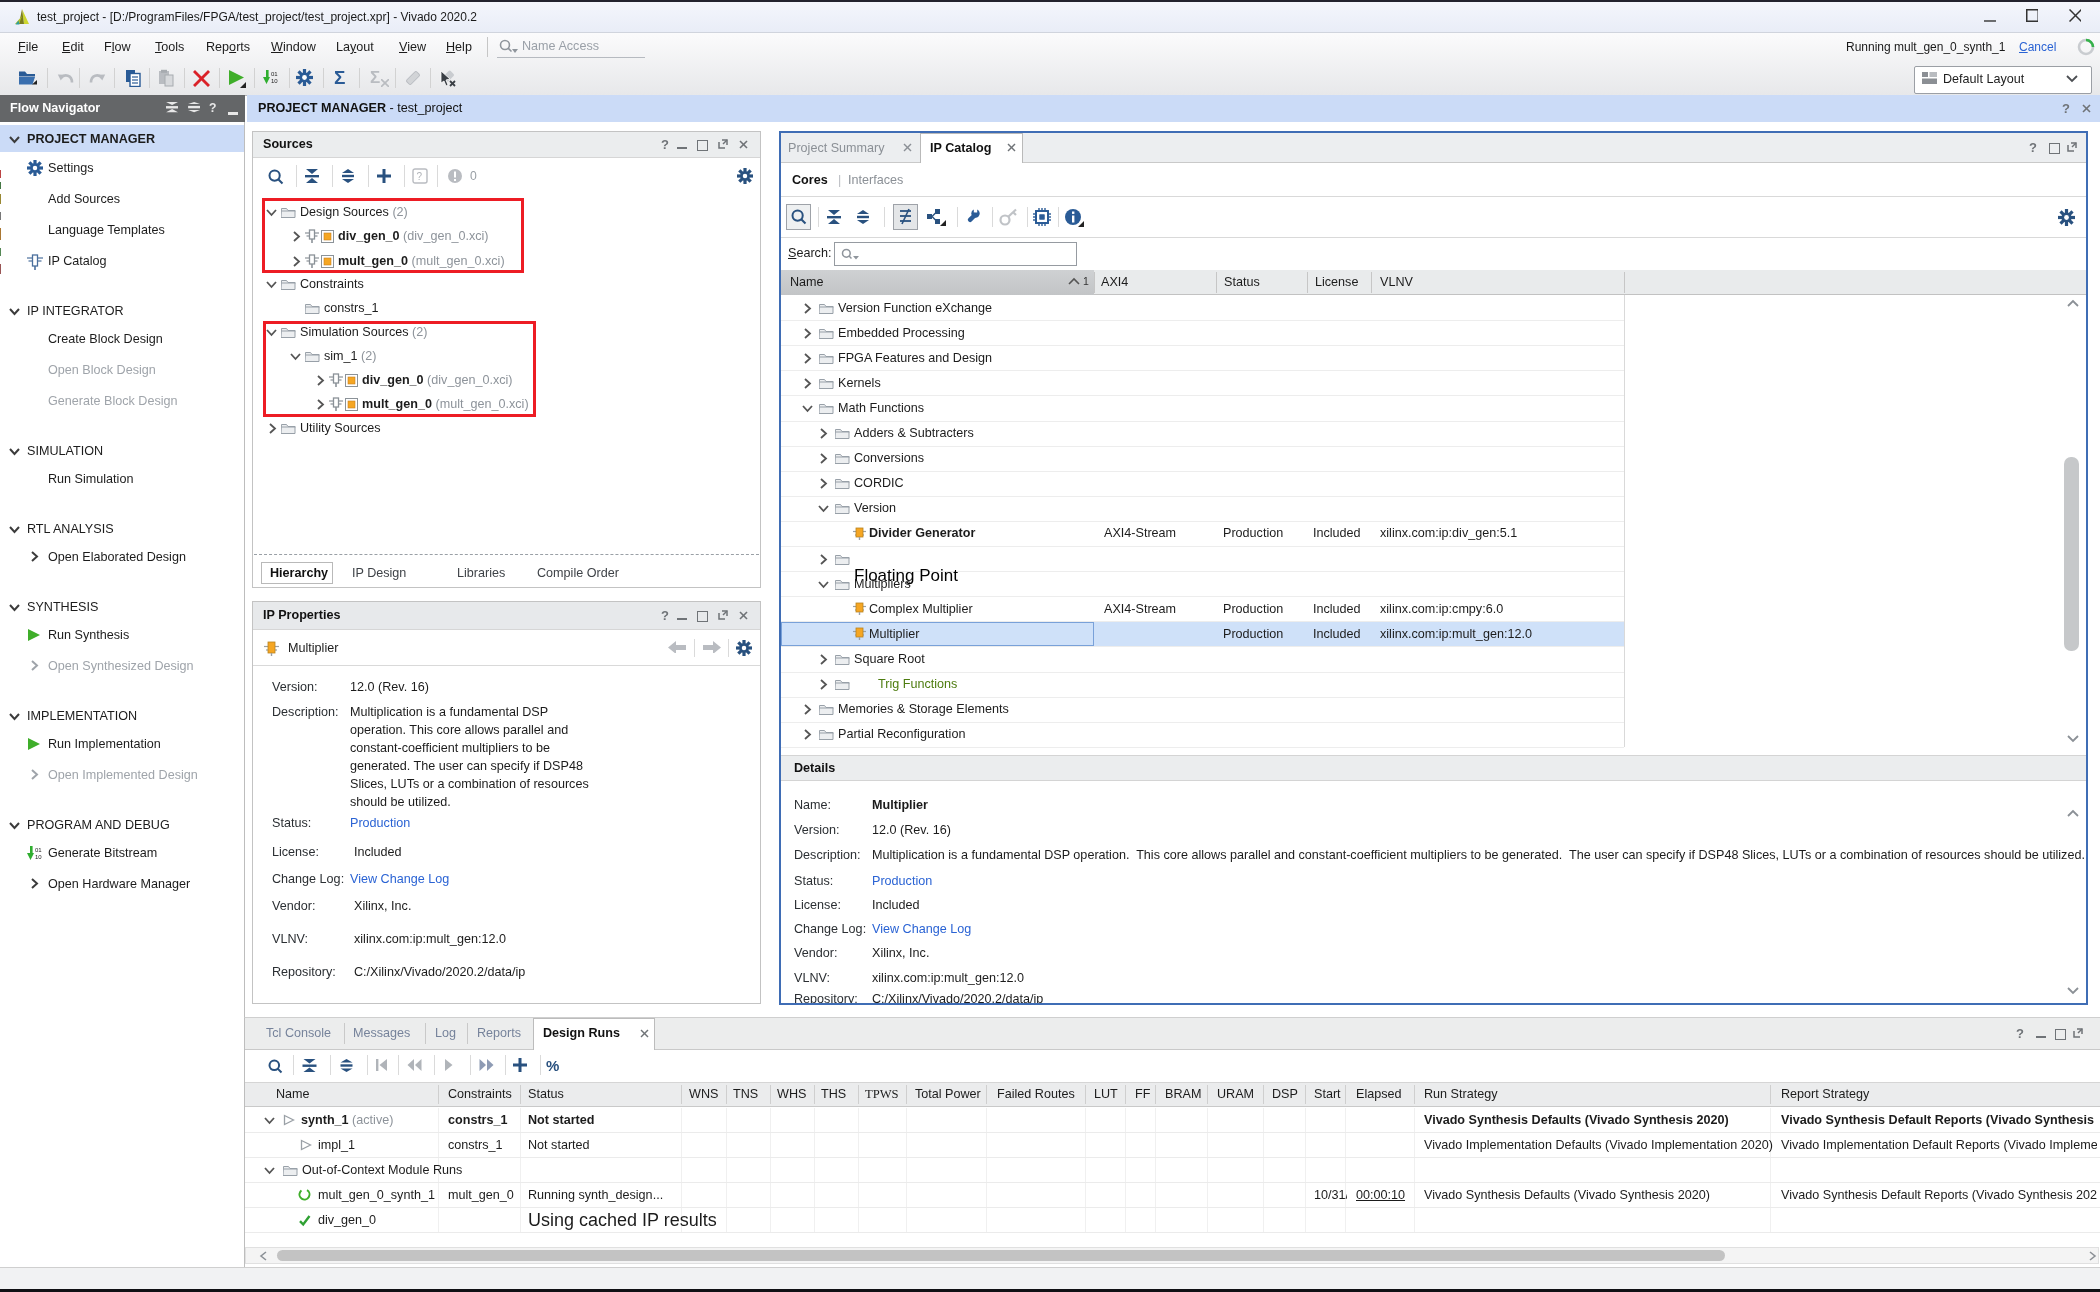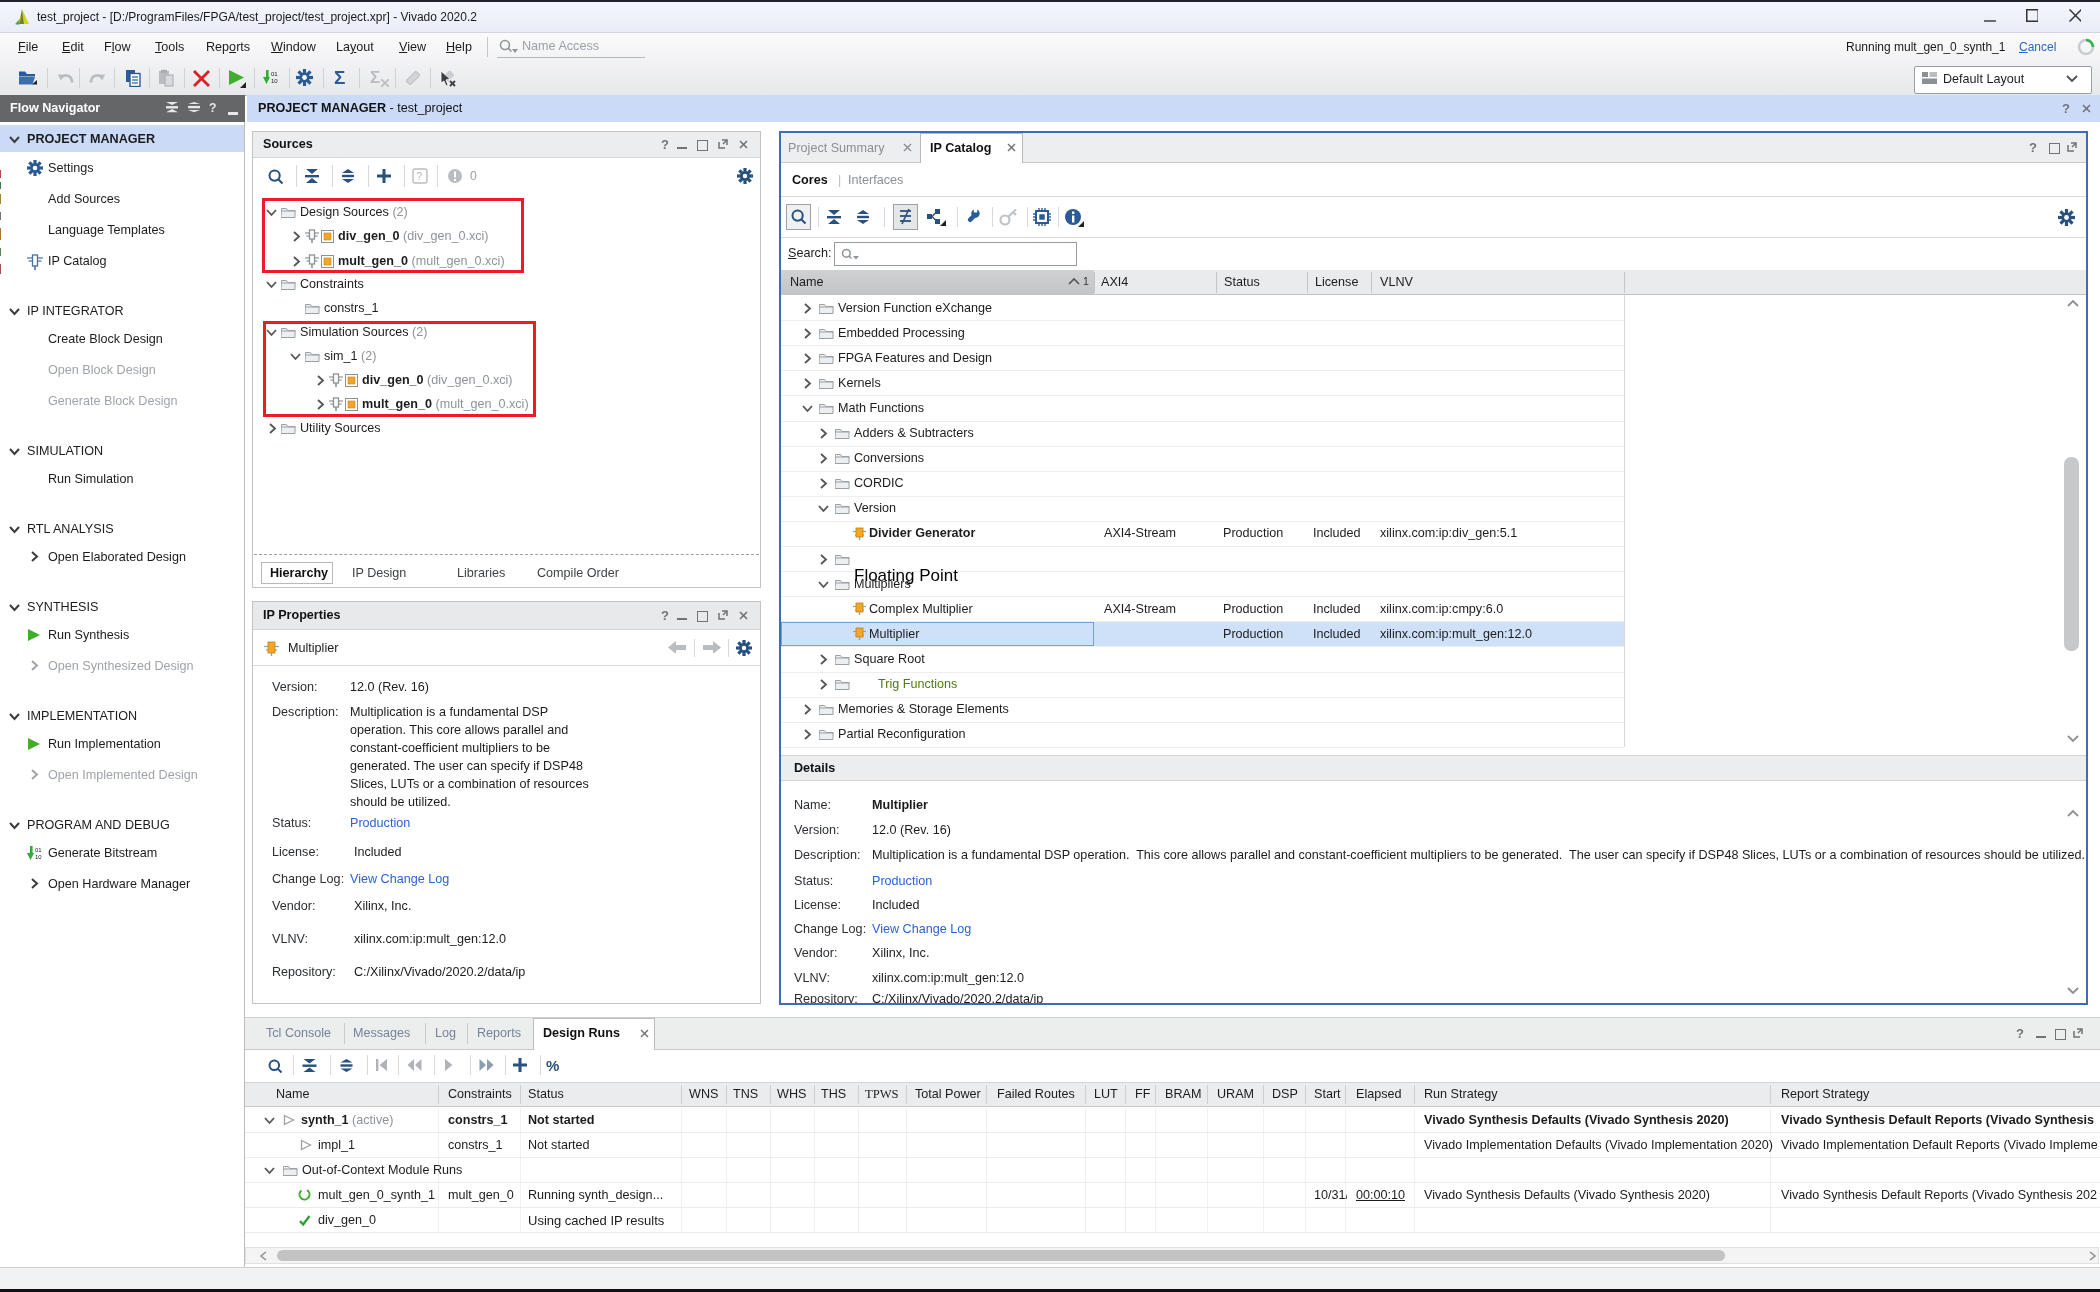--- a/index.html
+++ b/index.html
@@ -1051,21 +1051,21 @@
 <div class="abs" style="left:448px;top:1194.5px;transform:translateY(-50%);font-size:12.6px;color:#1c1c1c;font-weight:normal;white-space:nowrap;">mult_gen_0</div>
 <div class="abs" style="left:528px;top:1194.5px;transform:translateY(-50%);font-size:12.6px;color:#1c1c1c;font-weight:normal;white-space:nowrap;">Running synth_design...</div>
 <div class="abs" style="left:1314px;top:1194.5px;transform:translateY(-50%);font-size:12.6px;color:#1c1c1c;font-weight:normal;white-space:nowrap;max-width:33px;overflow:hidden;">10/31/</div>
 <div class="abs" style="left:1356px;top:1194.5px;transform:translateY(-50%);font-size:12.6px;color:#1c1c1c;font-weight:normal;white-space:nowrap;text-decoration:underline;">00:00:10</div>
 <div class="abs" style="left:1424px;top:1194.5px;transform:translateY(-50%);font-size:12.6px;color:#1c1c1c;font-weight:normal;white-space:nowrap;">Vivado Synthesis Defaults (Vivado Synthesis 2020)</div>
 <div class="abs" style="left:1781px;top:1194.5px;transform:translateY(-50%);font-size:12.6px;color:#1c1c1c;font-weight:normal;white-space:nowrap;max-width:316px;overflow:hidden;">Vivado Synthesis Default Reports (Vivado Synthesis 202</div>
 <svg class="abs" style="left:298px;top:1213.5px" width="13" height="13" viewBox="0 0 13 13">
     <polyline points="2,7.15 5.2,10.5 11.5,2" fill="none" stroke="#2fa133" stroke-width="2.4"></polyline>
   </svg>
 <div class="abs" style="left:318px;top:1219.5px;transform:translateY(-50%);font-size:12.6px;color:#1c1c1c;font-weight:normal;white-space:nowrap;">div_gen_0</div>
-<div class="abs" style="left:528px;top:1219.5px;transform:translateY(-50%);font-size:13px;color:#1c1c1c;font-weight:normal;white-space:nowrap;">Using cached IP results</div>
+<div class="abs" style="left:528px;top:1219.5px;transform:translateY(-50%);font-size:18px;color:#1c1c1c;font-weight:normal;white-space:nowrap;">Using cached IP results</div>
 <div class="abs" style="left:245px;top:1247px;width:1854px;height:17px;background:#f4f4f4;border:1px solid #e0e0e0;box-sizing:border-box;"></div>
 <svg class="abs" style="left:259px;top:1251px" width="10" height="10" viewBox="0 0 10 10">
     <polyline points="7,1 2,5 7,9" fill="none" stroke="#8b9096" stroke-width="1.6"></polyline>
   </svg>
 <svg class="abs" style="left:2087px;top:1251px" width="10" height="10" viewBox="0 0 10 10">
     <polyline points="3,1 8,5 3,9" fill="none" stroke="#8b9096" stroke-width="1.6"></polyline>
   </svg>
 <div class="abs" style="left:277px;top:1250px;width:1448px;height:11px;background:#c3c3c3;border-radius:6px;"></div>
 <div class="abs" style="left:0px;top:1267px;width:2100px;height:22px;background:#f1f2f3;border-top:1px solid #cfcfcf;"></div>
 <div class="abs" style="left:0px;top:1289px;width:2100px;height:3px;background:#101014;"></div>

